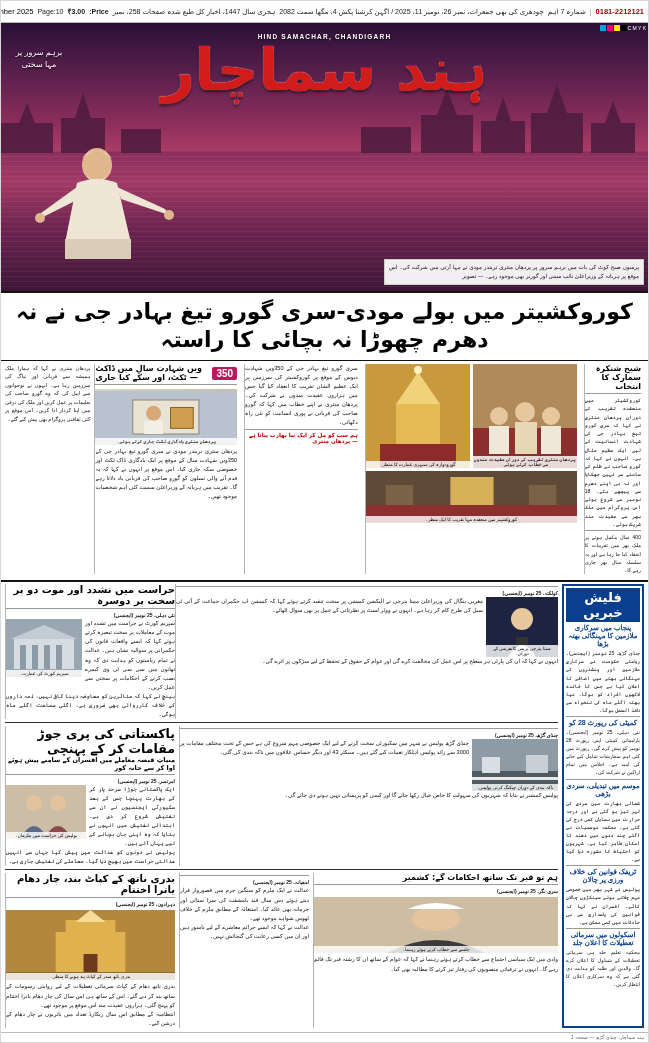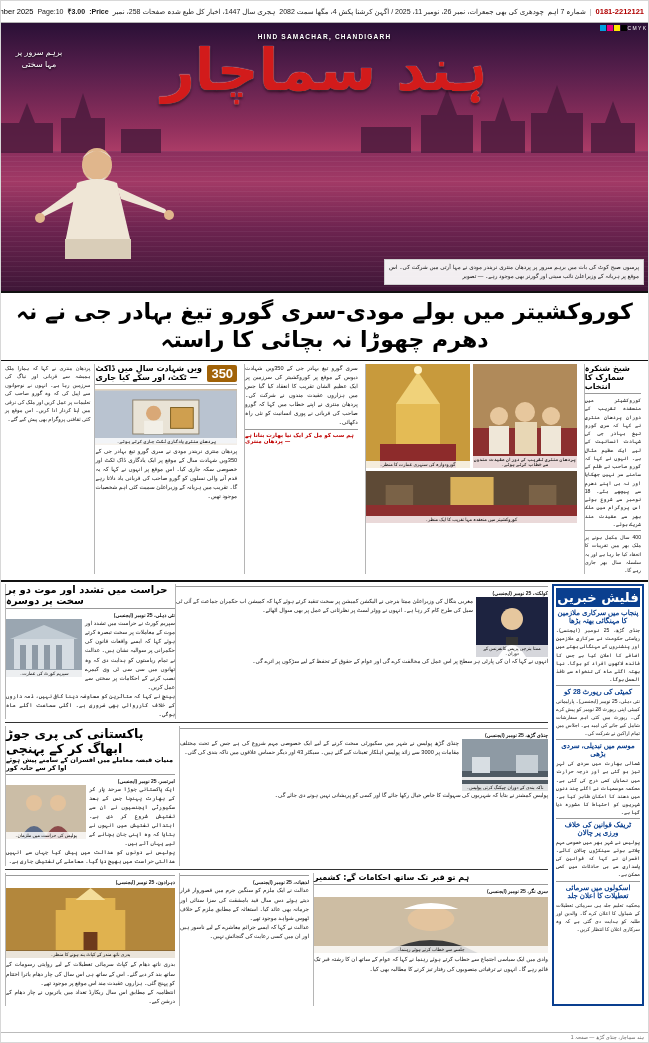--- a/index.html
+++ b/index.html
@@ -114,21 +114,21 @@
     font-size: 22px;
     font-weight: bold;
     padding: 5px 4px 7px;
     line-height: 1.25;
     color: #000;
     font-family: "DejaVu Sans", sans-serif;
   }
 
   
   .urdu { direction: rtl; text-align: justify; font-size: 5.6px; line-height: 1.62; color: #111; }
-  .hl { direction: rtl; text-align: left; font-weight: bold; color: #000; font-family: "DejaVu Sans", sans-serif; }
+  .hl { direction: rtl; text-align: right; font-weight: bold; color: #000; font-family: "DejaVu Sans", sans-serif; }
   .red { color: #c00000; }
   .rule { border-top: 1px solid #333; margin: 3px 0; }
   .thin { border-top: 1px solid #999; margin: 2px 0; }
 
   .photo { position: relative; overflow: hidden; background: #cbb9a4; }
   .photo .cap {
     position: absolute; bottom: 0; left: 0; right: 0;
     background: rgba(255,255,255,.82);
     font-size: 4.6px; direction: rtl; text-align: center;
     padding: 1px;
@@ -139,22 +139,22 @@
     display: flex;
     padding: 3px 4px;
     gap: 4px;
   }
   .col { display: flex; flex-direction: column; }
 
   .sec2 { display: flex; gap: 4px; padding: 0 4px; }
 
   .badge350 {
     display: inline-block;
-    background: #a16207; color: #fff;
-    font-size: 13px; font-weight: bold;
+    background: #be185d; color: #fff;
+    font-size: 10px; font-weight: bold;
     padding: 1px 4px; border-radius: 2px;
     direction: rtl;
   }
 
   .newsbox-title {
     background: #0a3f8f; color: #fff;
     text-align: center; font-weight: bold;
     font-size: 13px; direction: rtl;
     padding: 2px 0;
     font-family: "DejaVu Sans", sans-serif;
@@ -325,21 +325,21 @@
       <div class="urdu" style="font-size:5.1px">کوروکشیتر میں منعقدہ تقریب کے دوران پردھان منتری نے کہا کہ سری گورو تیغ بہادر جی کی شہادت انسانیت کے لیے ایک عظیم مثال ہے۔ انہوں نے کہا کہ گورو صاحب نے ظلم کے سامنے سر نہیں جھکایا اور نہ ہی اپنے دھرم سے پیچھے ہٹے۔ 18 نومبر سے شروع ہوئے اس پروگرام میں ملک بھر سے عقیدت مند شریک ہوئے۔</div>
       <div class="thin"></div>
       <div class="urdu" style="font-size:5.1px">400 سال مکمل ہونے پر ملک بھر میں تقریبات کا انعقاد کیا جا رہا ہے اور یہ سلسلہ سال بھر جاری رہے گا۔</div>
     </div>
   </div>
 
   <div class="sectionline"></div>
 
   <div class="sec2">
 
-    <div class="rightcol-box" style="width:92px;order:9">
+    <div class="rightcol-box" style="width:82px;order:9">
       <div class="newsbox-title">فلیش خبریں</div>
       <div>
         <div class="subhead-blue">پنجاب میں سرکاری ملازمین کا مہنگائی بھتہ بڑھا</div>
         <div class="urdu" style="font-size:5px">چنڈی گڑھ، 25 نومبر (ایجنسی)۔ ریاستی حکومت نے سرکاری ملازمین اور پنشنروں کے مہنگائی بھتے میں اضافے کا اعلان کیا ہے جس کا فائدہ لاکھوں افراد کو ہوگا۔ نیا بھتہ اگلے ماہ کی تنخواہ سے نافذ العمل ہوگا۔</div>
       </div>
       <div class="thin"></div>
       <div>
         <div class="subhead-blue">کمیٹی کی رپورٹ 28 کو</div>
         <div class="urdu" style="font-size:5px">نئی دہلی، 25 نومبر (ایجنسی)۔ پارلیمانی کمیٹی اپنی رپورٹ 28 نومبر کو پیش کرے گی۔ رپورٹ میں کئی اہم سفارشات شامل کیے جانے کی امید ہے۔ اجلاس میں تمام اراکین نے شرکت کی۔</div>
       </div>
@@ -401,21 +401,21 @@
             </div>
           </div>
           <div class="urdu">انہوں نے کہا کہ ان کی پارٹی ہر سطح پر اس عمل کی مخالفت کرے گی اور عوام کے حقوق کے تحفظ کے لیے سڑکوں پر اترے گی۔</div>
         </div>
       </div>
 
       <div class="rule"></div>
 
       <div style="display:flex;gap:4px">
         <div style="width:170px" class="divider-v">
-          <div class="hl hl-big">پاکستانی کی پری جوڑ ابھاگ کر کے پہنچی</div>
+          <div class="hl hl-big">پاکستانی کی پری جوڑ مقامات کر کے پہنچی</div>
           <div class="hl hl-sm" style="font-size:6.5px">منیاتِ قبضہ معاملے میں افسران کے سامنے پیش ہوئے اوا کر سے حانہ کور</div>
           <div class="thin"></div>
           <div class="urdu" style="font-weight:bold;font-size:5px">امرتسر، 25 نومبر (ایجنسی)</div>
           <div style="display:flex;gap:3px">
             <div class="photo pic-person" style="width:80px;height:54px">
               <svg viewBox="0 0 80 54" width="100%" height="100%">
                 <rect width="80" height="54" fill="#cbbda6"></rect>
                 <circle cx="28" cy="18" r="8" fill="#e3c29c"></circle>
                 <circle cx="52" cy="18" r="8" fill="#e3c29c"></circle>
                 <path d="M14 54 Q28 28 42 54 Z" fill="#5b6a86"></path>
@@ -445,20 +445,21 @@
             </div>
           </div>
           <div class="urdu">پولیس کمشنر نے بتایا کہ شہریوں کی سہولت کا خاص خیال رکھا جائے گا اور کسی کو پریشانی نہیں ہونے دی جائے گی۔</div>
         </div>
       </div>
 
       <div class="rule"></div>
 
       <div style="display:flex;gap:4px">
         <div style="width:170px" class="divider-v">
+          <div class="hl hl-mid">بدری ناتھ کے کپاٹ بند، چار دھام یاترا اختتام</div>
           <div class="thin"></div>
           <div class="urdu" style="font-weight:bold;font-size:5px">دہرادون، 25 نومبر (ایجنسی)</div>
           <div class="photo pic-flag" style="height:70px;margin:2px 0">
             <svg viewBox="0 0 170 70" width="100%" height="100%" preserveAspectRatio="none">
               <rect width="170" height="70" fill="#b3873c"></rect>
               <path d="M60 10 L110 10 L110 22 L120 22 L120 70 L50 70 L50 22 L60 22 Z" fill="#e0b24f"></path>
               <path d="M85 0 L100 12 L70 12 Z" fill="#f4dd9a"></path>
               <rect x="78" y="44" width="14" height="26" fill="#6d3a1c"></rect>
               <rect y="62" width="170" height="8" fill="#8d6a33"></rect>
             </svg>

